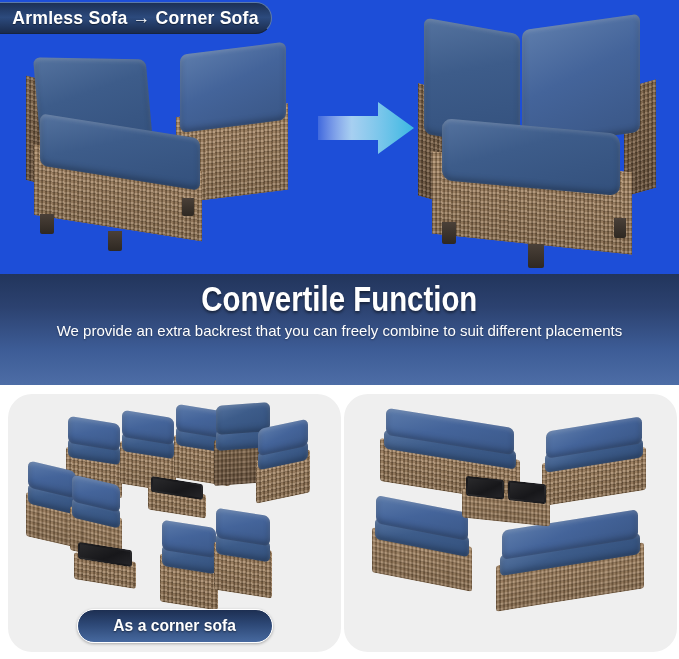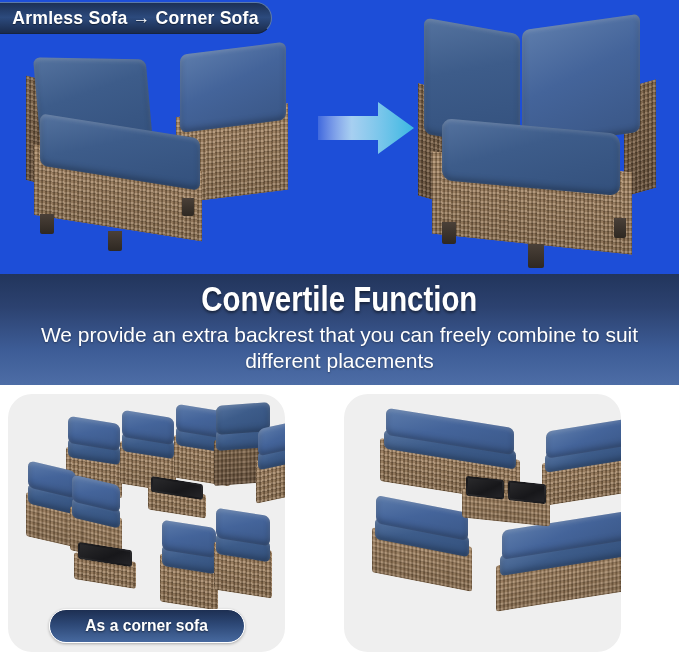--- a/index.html
+++ b/index.html
@@ -89,28 +89,28 @@
     background: linear-gradient(180deg, #22355c 0%, #2c4270 30%, #3d5c96 68%, #4d6da6 100%);
     display: flex; flex-direction: column; align-items: center; justify-content: flex-start;
     padding-top: 6px;
   }
   .band-title {
     color: #fff; font-size: 35px; font-weight: bold; line-height: 1.06;
     transform: scaleX(.84); transform-origin: center;
     text-shadow: 0 2px 3px rgba(0,0,0,.45); white-space: nowrap;
   }
   .band-sub {
-    color: #fff; font-size: 21px; line-height: 1.22; text-align: center;
+    color: #fff; font-size: 15px; line-height: 1.22; text-align: center;
     margin-top: 5px; max-width: 600px; text-shadow: 0 1px 2px rgba(0,0,0,.35);
   }
 
   
   .cards { position: absolute; left: 0; top: 389px; width: 679px; height: 270px; background: #fff; }
   .card {
-    position: absolute; top: 5px; width: 277px; height: 258px;
+    position: absolute; top: 5px; width: 333px; height: 258px;
     background: #efefef; border-radius: 24px;
   }
   .card-left { left: 8px; }
   .card-right { left: 344px; }
   .card-scene { position: absolute; inset: 0; overflow: hidden; border-radius: 15px; }
 
   .pill {
     position: absolute; bottom: 9px; left: 50%; transform: translateX(-50%);
     width: 196px; height: 34px; border-radius: 17px;
     background: linear-gradient(180deg, #1d2f52 0%, #2d4876 45%, #47699f 100%);

